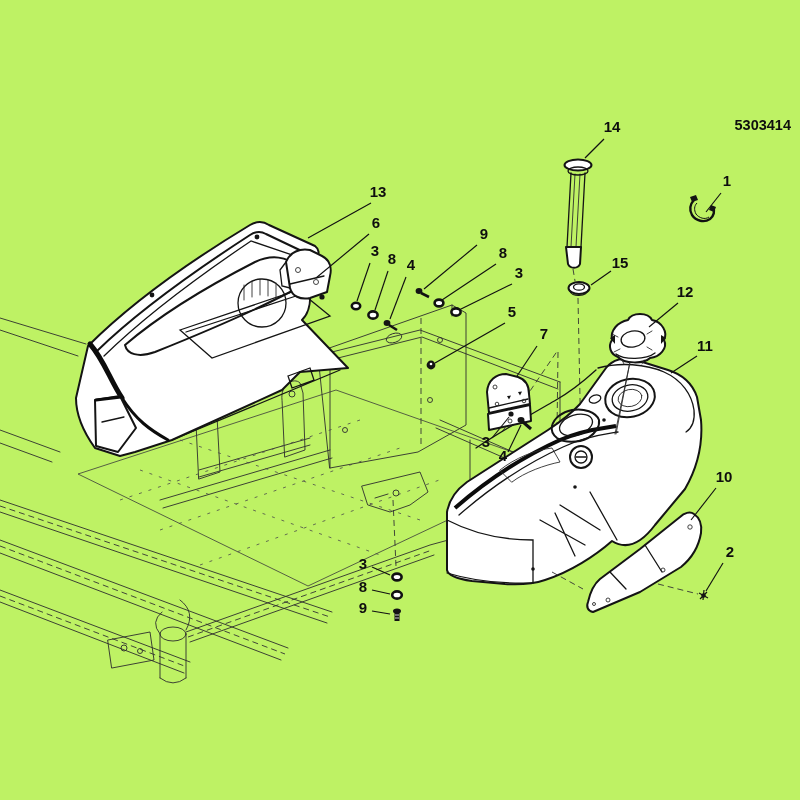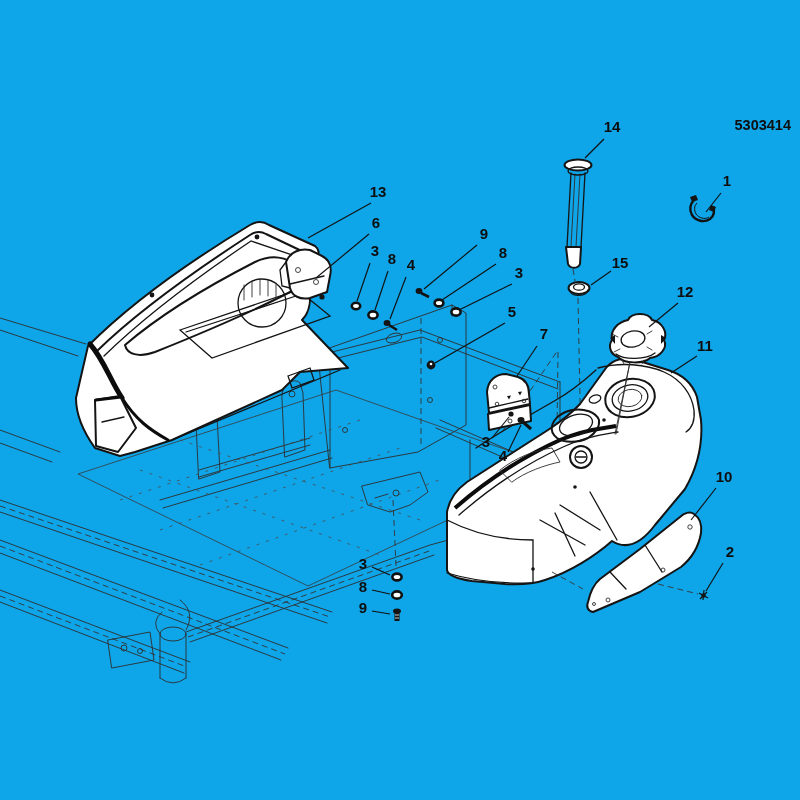--- a/index.html
+++ b/index.html
@@ -1,16 +1,16 @@
 <!DOCTYPE html>
 <html><head>
 <meta charset="utf-8">
 <style>
   html,body{margin:0;padding:0;background:#ffffff;}
-  #stage{position:relative;width:800px;height:800px;background:#0ea5e9;overflow:hidden;
+  #stage{position:relative;width:800px;height:800px;background:#bef264;overflow:hidden;
          font-family:"Liberation Sans",sans-serif;}
   svg{position:absolute;left:0;top:0;}
   .thin{stroke:#2e2e2e;stroke-width:0.9;fill:none;stroke-linejoin:round;stroke-linecap:round;}
   .thin2{stroke:#3a3a3a;stroke-width:0.8;fill:none;}
   .bold{stroke:#141414;stroke-width:2;fill:#ffffff;stroke-linejoin:round;stroke-linecap:round;}
   .boldline{stroke:#141414;stroke-width:2;fill:none;stroke-linejoin:round;stroke-linecap:round;}
   .med{stroke:#141414;stroke-width:1.3;fill:none;stroke-linecap:round;}
   .band{stroke:#0c0c0c;stroke-width:5;fill:none;stroke-linecap:round;}
   .band2{stroke:#0c0c0c;stroke-width:3;fill:none;stroke-linecap:round;}
   .dark{fill:#141414;stroke:none;}

